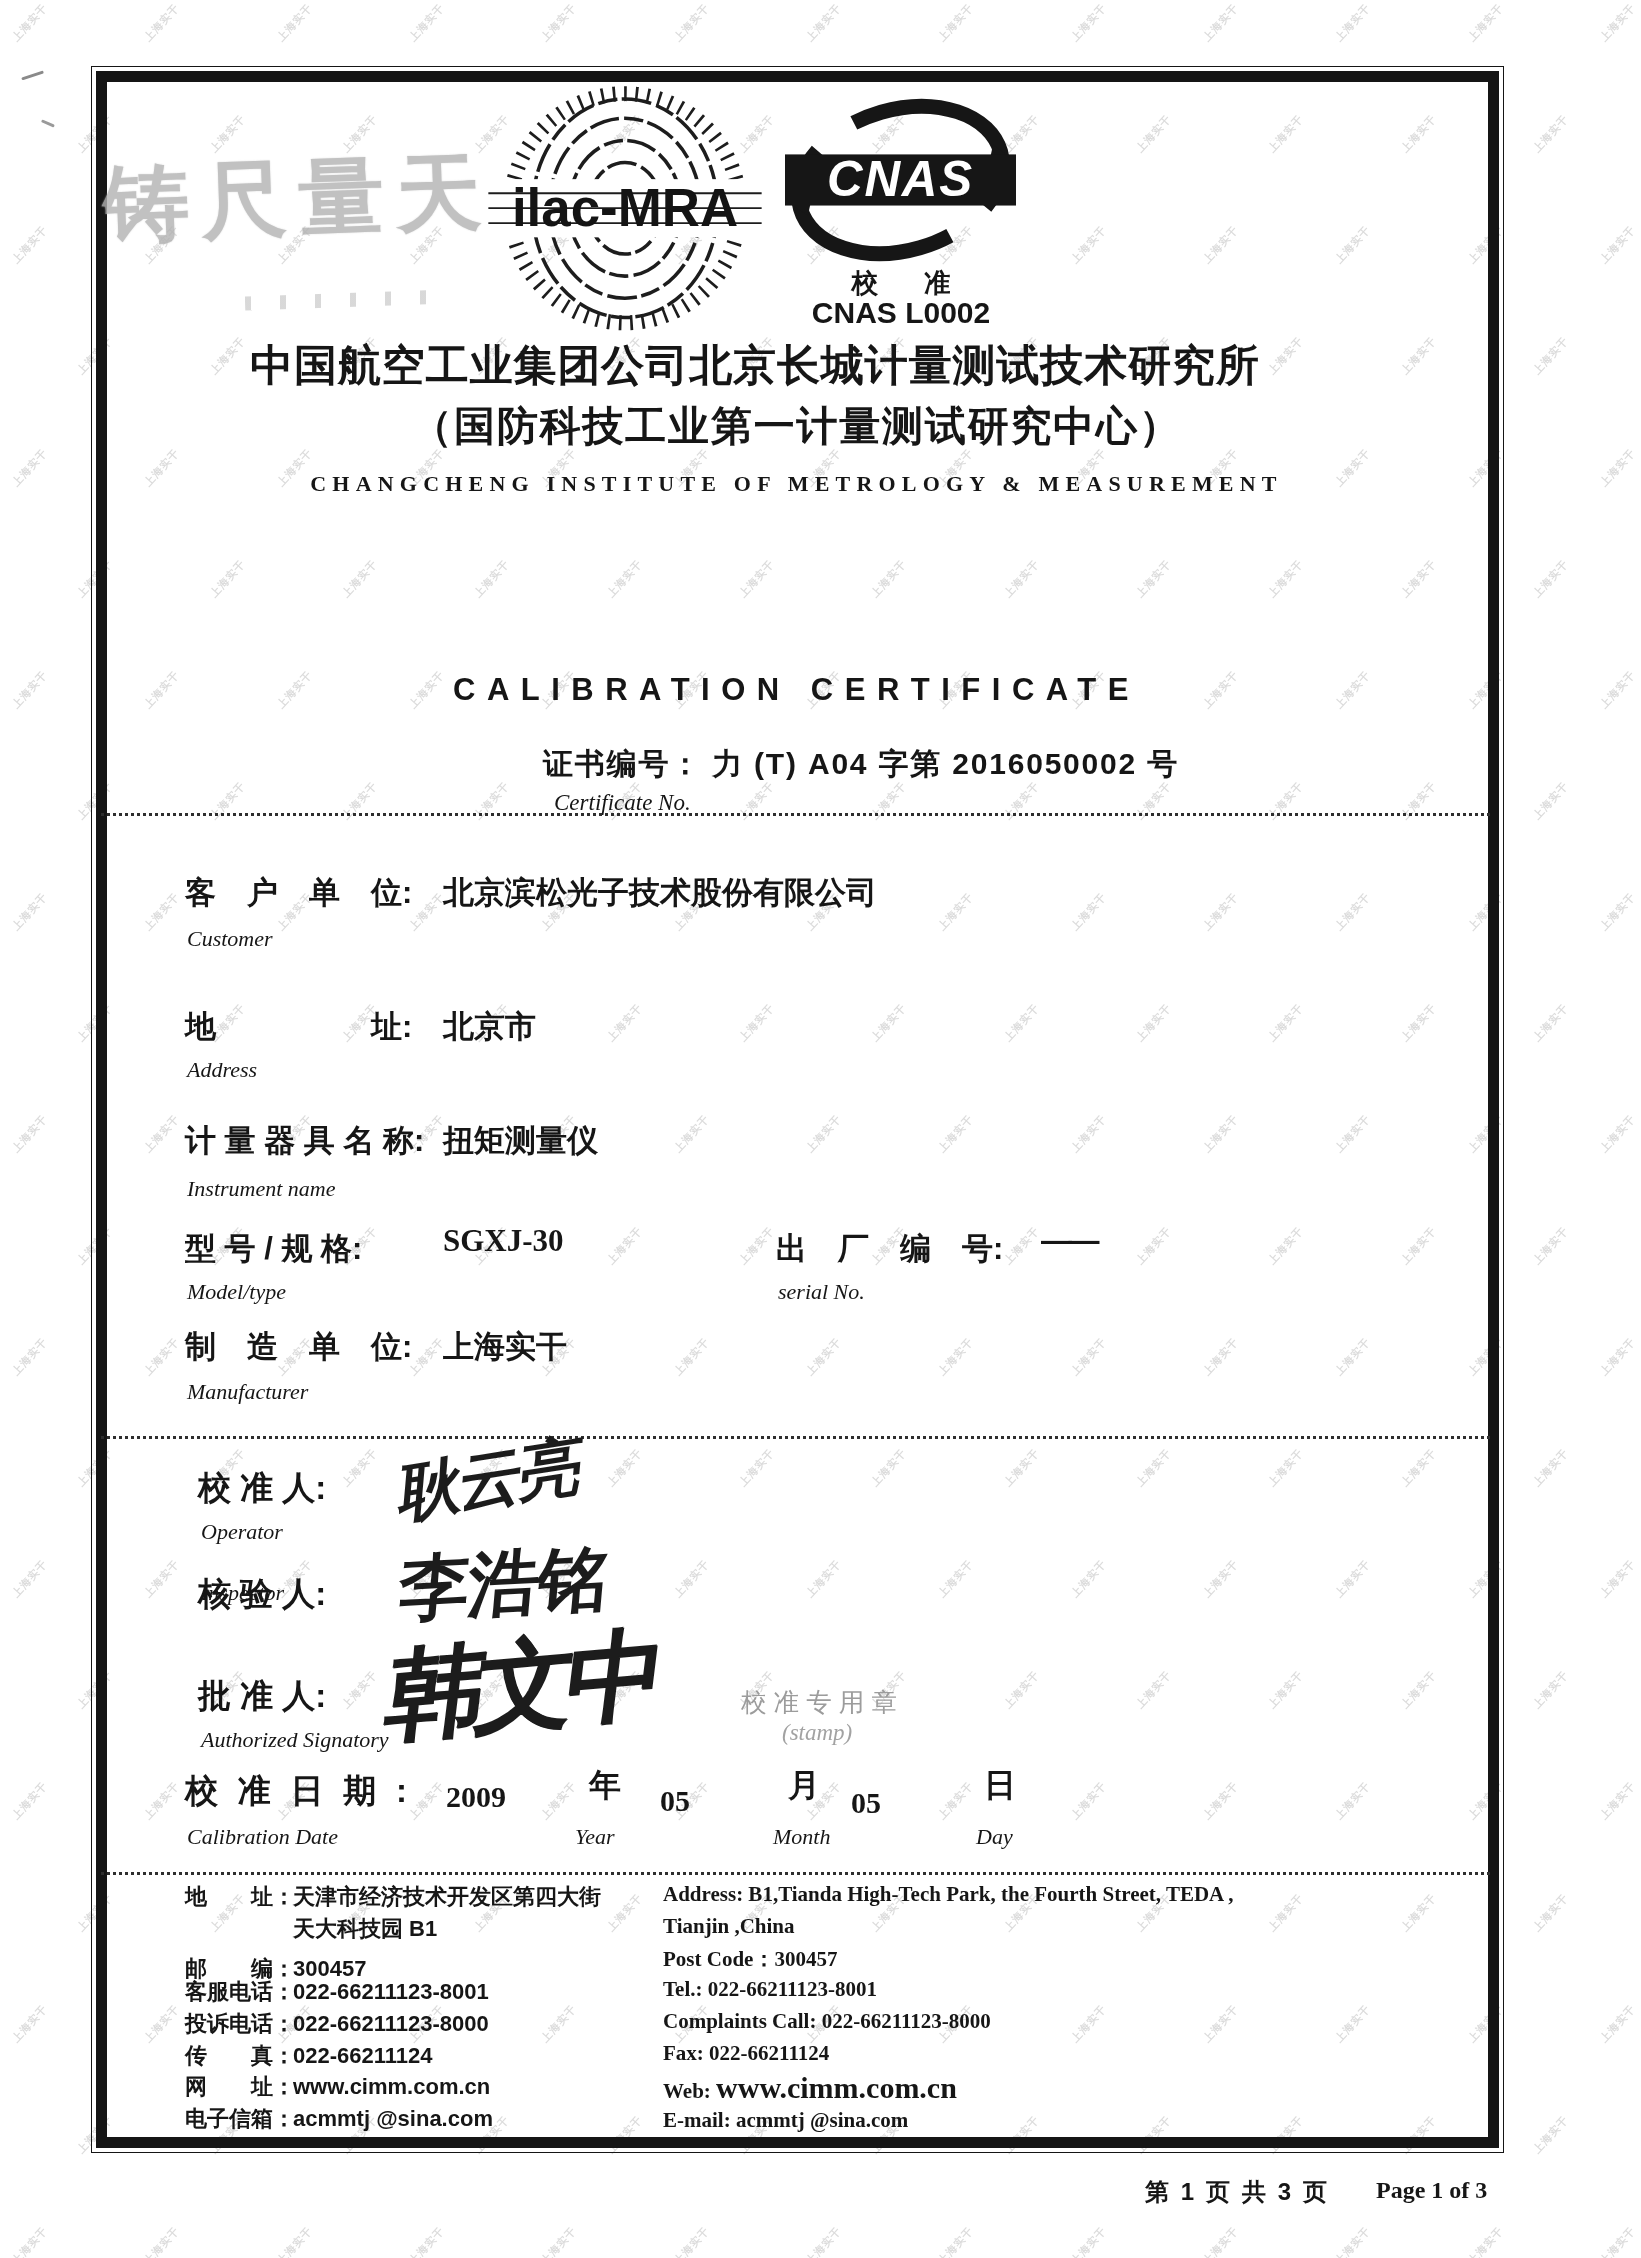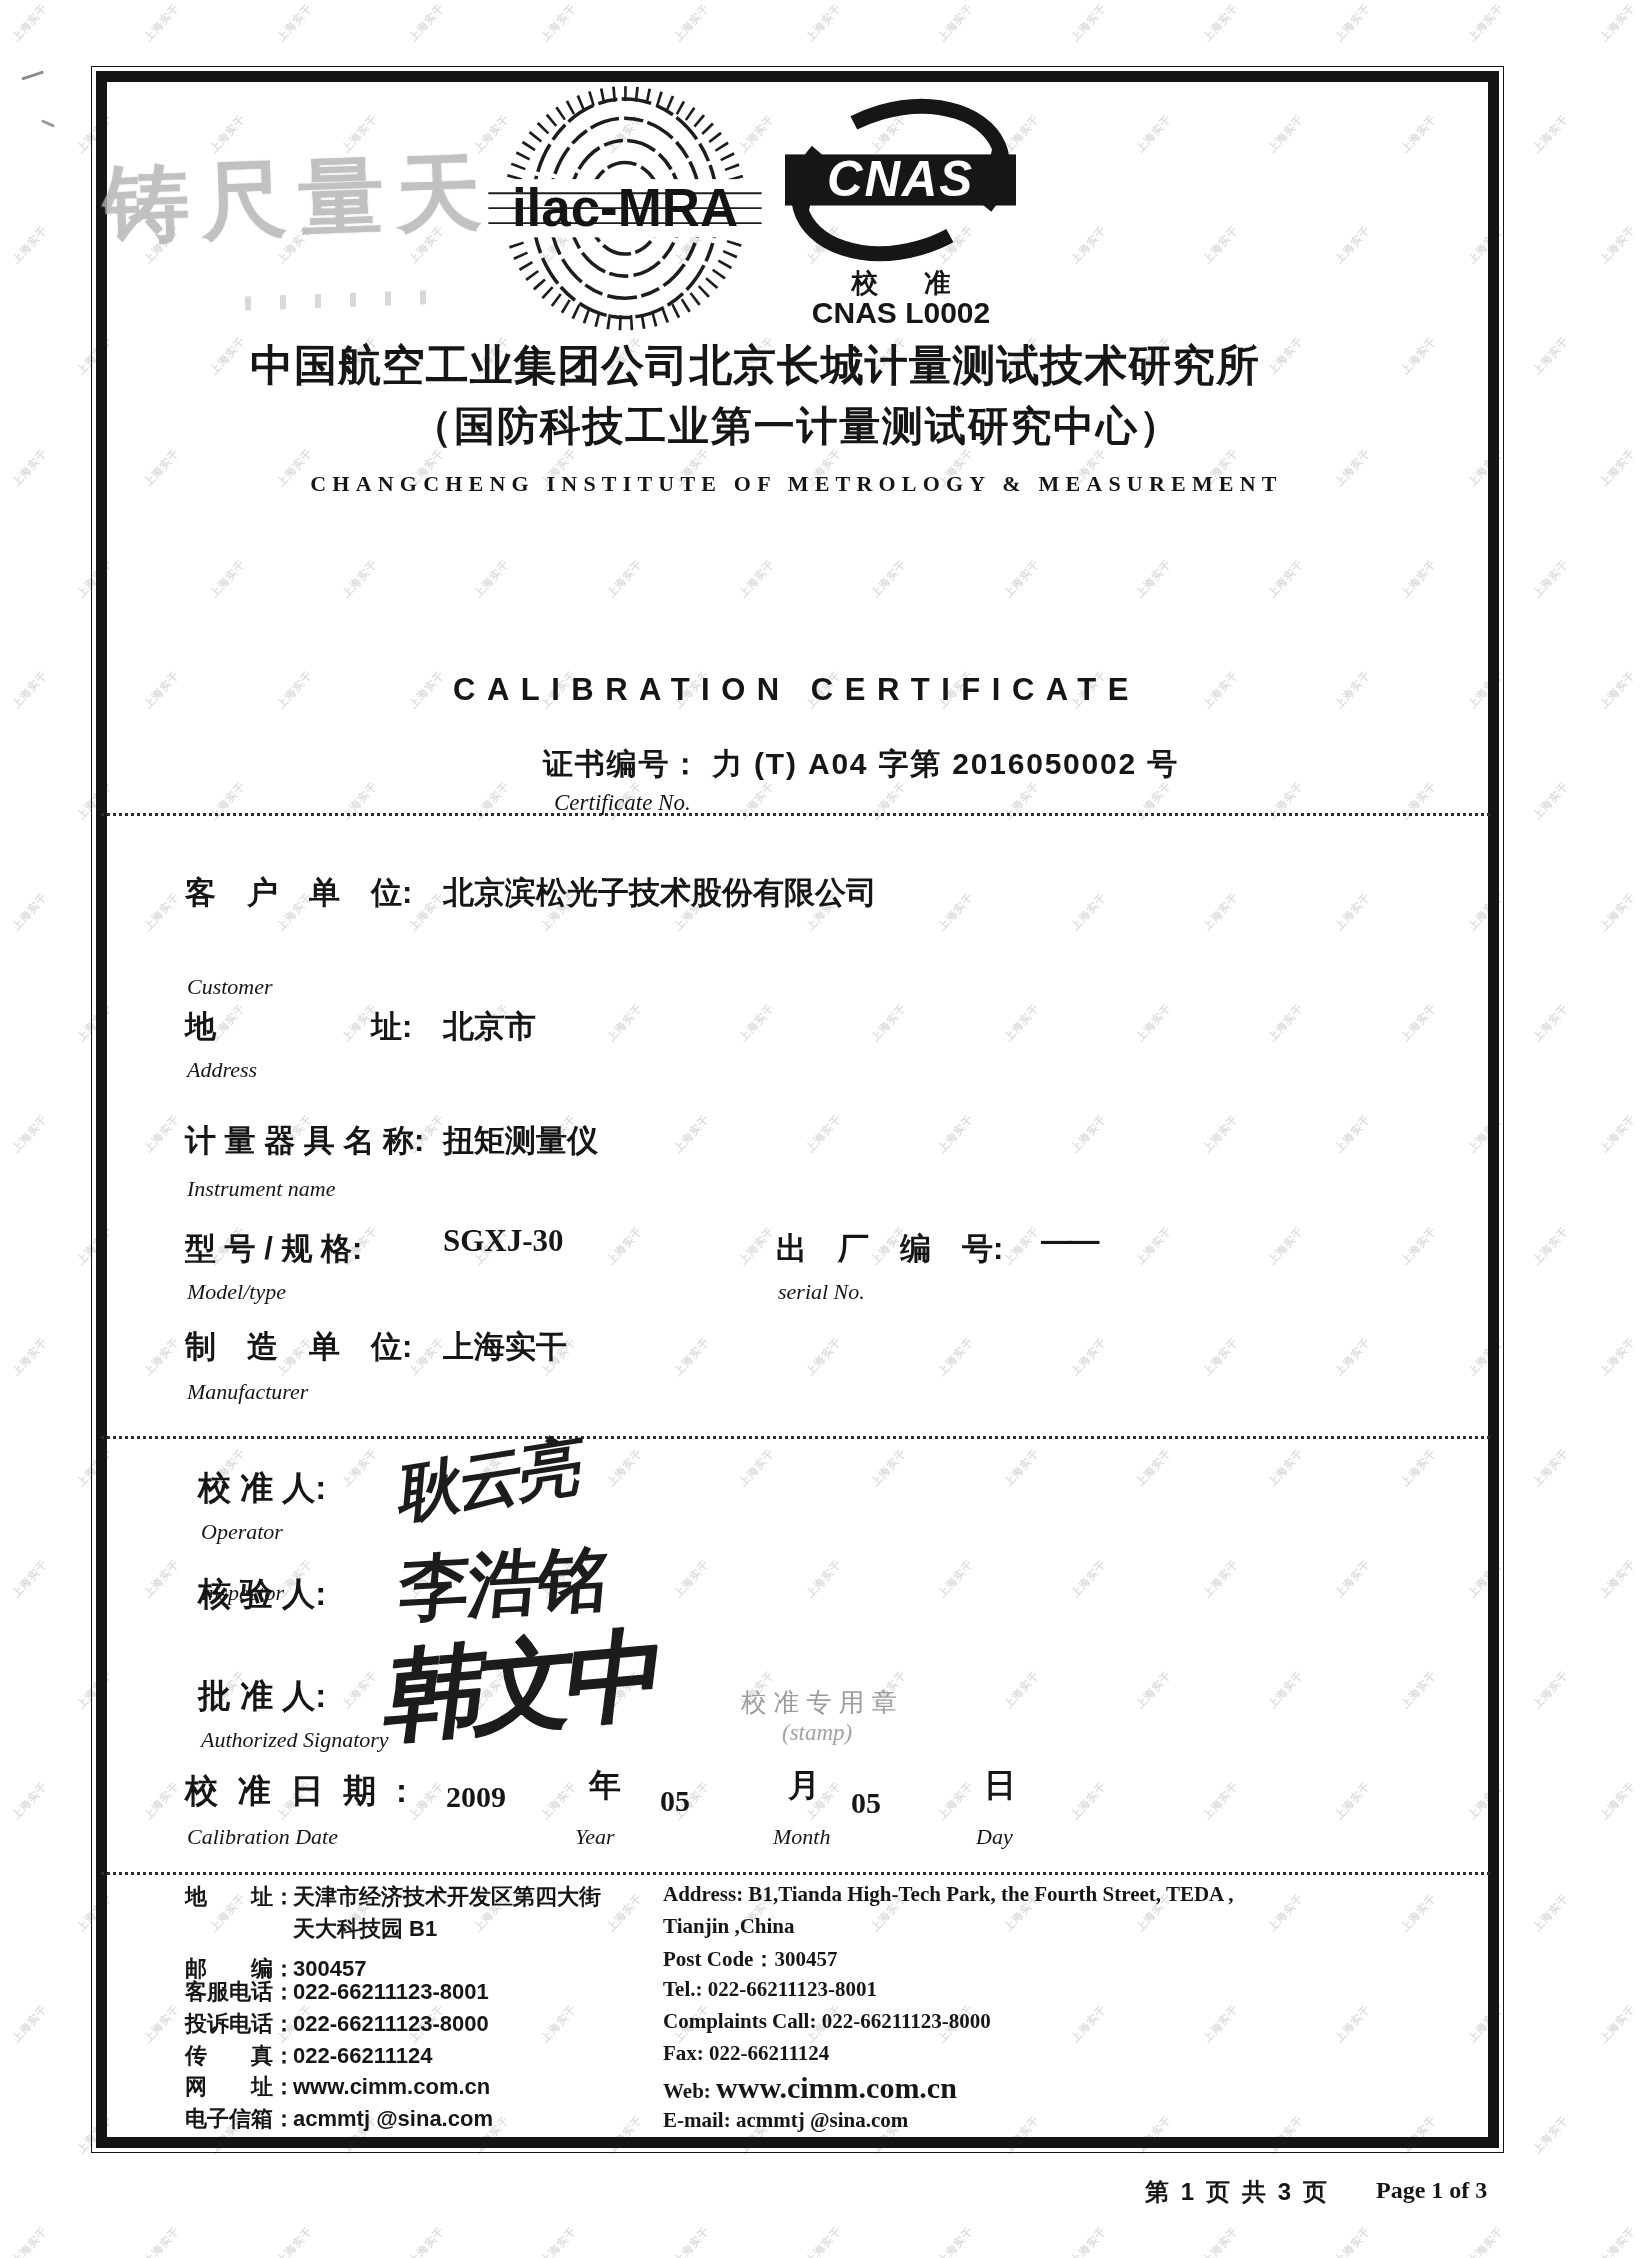--- a/index.html
+++ b/index.html
@@ -393,21 +393,21 @@
 
   <div class="abs title-en">CALIBRATION CERTIFICATE</div>
 
   <div class="abs certno">证书编号： 力 (T) A04 字第 2016050002 号</div>
   <div class="abs certno-en">Certificate No.</div>
 
   <div class="dotline" style="top:813px;"></div>
 
   <div class="flabel" style="top:872px;">客　户　单　位:</div>
   <div class="fvalue" style="top:872px;">北京滨松光子技术股份有限公司</div>
-  <div class="fen" style="top:926px;margin-top:48px;">Customer</div>
+  <div class="fen" style="top:926px;">Customer</div>
 
   <div class="flabel" style="top:1006px;">地　　　　　址:</div>
   <div class="fvalue" style="top:1006px;">北京市</div>
   <div class="fen" style="top:1057px;">Address</div>
 
   <div class="flabel" style="top:1120px;">计 量 器 具 名 称:</div>
   <div class="fvalue" style="top:1120px;">扭矩测量仪</div>
   <div class="fen" style="top:1176px;">Instrument name</div>
 
   <div class="flabel" style="top:1228px;">型 号 / 规 格:</div>

